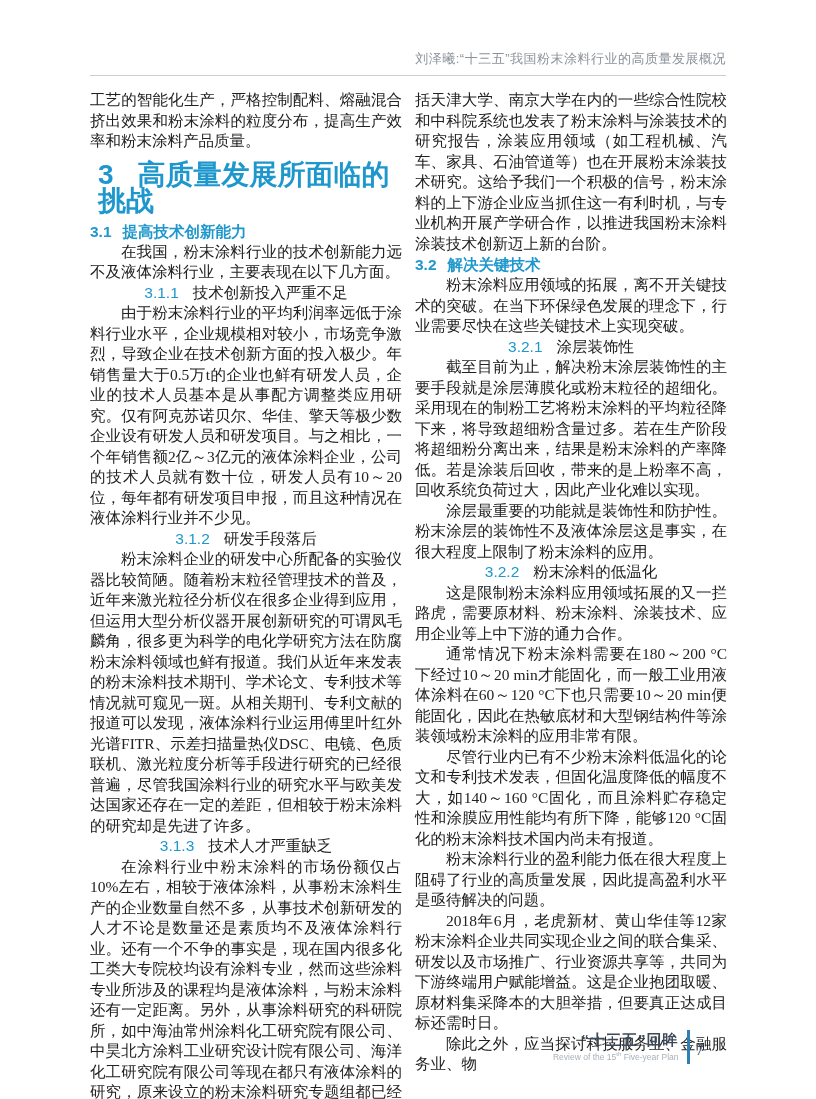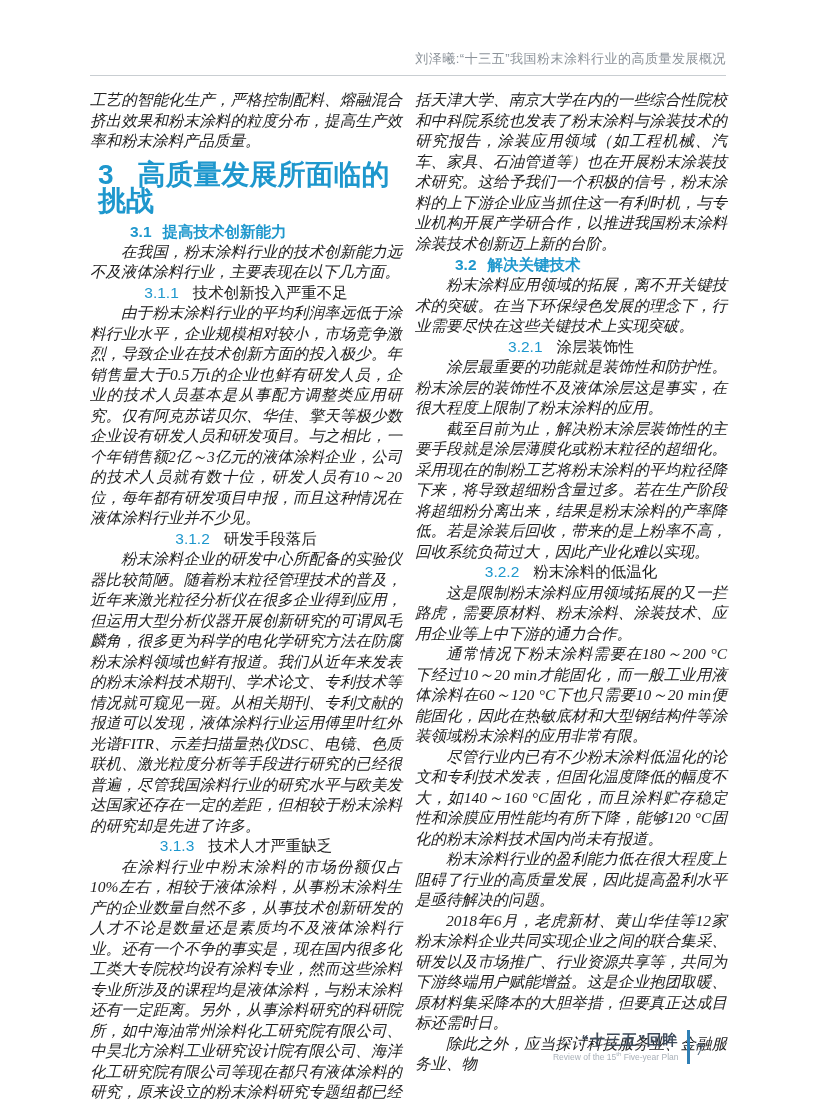--- a/index.html
+++ b/index.html
@@ -39,36 +39,36 @@
     position:absolute;
     top:90px;
     width:312px;
     font-size:15.5px;
     line-height:20.5px;
     color:var(--body-text);
     text-align:justify;
   }
   .col-left{left:90px;}
   .col-right{left:415px;}
-  .body-p{text-indent:2em;font-style:italic;}
+  .body-p{text-indent:2em;}
   .body-p.no-indent{text-indent:0;}
   .h1{
     font-family:"Liberation Sans","DejaVu Sans",sans-serif;
     font-size:28px;line-height:26px;
     font-weight:bold;color:var(--accent);
     margin:10px 0 7px 8px;text-indent:0;text-align:left;
   }
   .h1 .h-num{margin-right:0.85em;}
   .h2{
     font-family:"Liberation Sans","DejaVu Sans",sans-serif;
     font-size:15.5px;line-height:21px;
     font-weight:bold;color:var(--accent);
     text-indent:0;text-align:left;
   }
-  .h2 .h-num{margin-right:0.7em;margin-left:40px;}
+  .h2 .h-num{margin-right:0.7em;}
   .h3{
     font-size:15.5px;line-height:20.5px;
     text-indent:0;text-align:center;color:var(--body-text);
   }
   .h3 .h-num{
     color:var(--accent);
     font-family:"Liberation Sans","DejaVu Sans",sans-serif;
     margin-right:0.9em;
   }
   .footer{
@@ -122,22 +122,22 @@
       <p class="body-p">粉末涂料企业的研发中心所配备的实验仪器比较简陋。随着粉末粒径管理技术的普及，近年来激光粒径分析仪在很多企业得到应用，但运用大型分析仪器开展创新研究的可谓凤毛麟角，很多更为科学的电化学研究方法在防腐粉末涂料领域也鲜有报道。我们从近年来发表的粉末涂料技术期刊、学术论文、专利技术等情况就可窥见一斑。从相关期刊、专利文献的报道可以发现，液体涂料行业运用傅里叶红外光谱FITR、示差扫描量热仪DSC、电镜、色质联机、激光粒度分析等手段进行研究的已经很普遍，尽管我国涂料行业的研究水平与欧美发达国家还存在一定的差距，但相较于粉末涂料的研究却是先进了许多。</p>
       <div class="h3"><span class="h-num">3.1.3</span><span class="h-title">技术人才严重缺乏</span></div>
       <p class="body-p">在涂料行业中粉末涂料的市场份额仅占10%左右，相较于液体涂料，从事粉末涂料生产的企业数量自然不多，从事技术创新研发的人才不论是数量还是素质均不及液体涂料行业。还有一个不争的事实是，现在国内很多化工类大专院校均设有涂料专业，然而这些涂料专业所涉及的课程均是液体涂料，与粉末涂料还有一定距离。另外，从事涂料研究的科研院所，如中海油常州涂料化工研究院有限公司、中昊北方涂料工业研究设计院有限公司、海洋化工研究院有限公司等现在都只有液体涂料的研究，原来设立的粉末涂料研究专题组都已经撤销。</p>
       <p class="body-p">值得注意的是，“十三五”期间在大力发展低VOCs涂料的各项政策指导下，除某些化工院校外，包</p>
     </div>
   <div class="col col-right">
       <p class="body-p no-indent">括天津大学、南京大学在内的一些综合性院校和中科院系统也发表了粉末涂料与涂装技术的研究报告，涂装应用领域（如工程机械、汽车、家具、石油管道等）也在开展粉末涂装技术研究。这给予我们一个积极的信号，粉末涂料的上下游企业应当抓住这一有利时机，与专业机构开展产学研合作，以推进我国粉末涂料涂装技术创新迈上新的台阶。</p>
       <div class="h2"><span class="h-num">3.2</span><span class="h-title">解决关键技术</span></div>
       <p class="body-p">粉末涂料应用领域的拓展，离不开关键技术的突破。在当下环保绿色发展的理念下，行业需要尽快在这些关键技术上实现突破。</p>
       <div class="h3"><span class="h-num">3.2.1</span><span class="h-title">涂层装饰性</span></div>
+      <p class="body-p">截至目前为止，解决粉末涂层装饰性的主要手段就是涂层薄膜化或粉末粒径的超细化。采用现在的制粉工艺将粉末涂料的平均粒径降下来，将导致超细粉含量过多。若在生产阶段将超细粉分离出来，结果是粉末涂料的产率降低。若是涂装后回收，带来的是上粉率不高，回收系统负荷过大，因此产业化难以实现。</p>
       <p class="body-p">涂层最重要的功能就是装饰性和防护性。粉末涂层的装饰性不及液体涂层这是事实，在很大程度上限制了粉末涂料的应用。</p>
-      <p class="body-p">截至目前为止，解决粉末涂层装饰性的主要手段就是涂层薄膜化或粉末粒径的超细化。采用现在的制粉工艺将粉末涂料的平均粒径降下来，将导致超细粉含量过多。若在生产阶段将超细粉分离出来，结果是粉末涂料的产率降低。若是涂装后回收，带来的是上粉率不高，回收系统负荷过大，因此产业化难以实现。</p>
       <div class="h3"><span class="h-num">3.2.2</span><span class="h-title">粉末涂料的低温化</span></div>
       <p class="body-p">这是限制粉末涂料应用领域拓展的又一拦路虎，需要原材料、粉末涂料、涂装技术、应用企业等上中下游的通力合作。</p>
       <p class="body-p">通常情况下粉末涂料需要在180～200 °C下经过10～20 min才能固化，而一般工业用液体涂料在60～120 °C下也只需要10～20 min便能固化，因此在热敏底材和大型钢结构件等涂装领域粉末涂料的应用非常有限。</p>
       <p class="body-p">尽管行业内已有不少粉末涂料低温化的论文和专利技术发表，但固化温度降低的幅度不大，如140～160 °C固化，而且涂料贮存稳定性和涂膜应用性能均有所下降，能够120 °C固化的粉末涂料技术国内尚未有报道。</p>
       <p class="body-p">粉末涂料行业的盈利能力低在很大程度上阻碍了行业的高质量发展，因此提高盈利水平是亟待解决的问题。</p>
       <p class="body-p">2018年6月，老虎新材、黄山华佳等12家粉末涂料企业共同实现企业之间的联合集采、研发以及市场推广、行业资源共享等，共同为下游终端用户赋能增益。这是企业抱团取暖、原材料集采降本的大胆举措，但要真正达成目标还需时日。</p>
       <p class="body-p">除此之外，应当探讨科技服务业、金融服务业、物</p>
     </div>
 
   <div class="footer">

